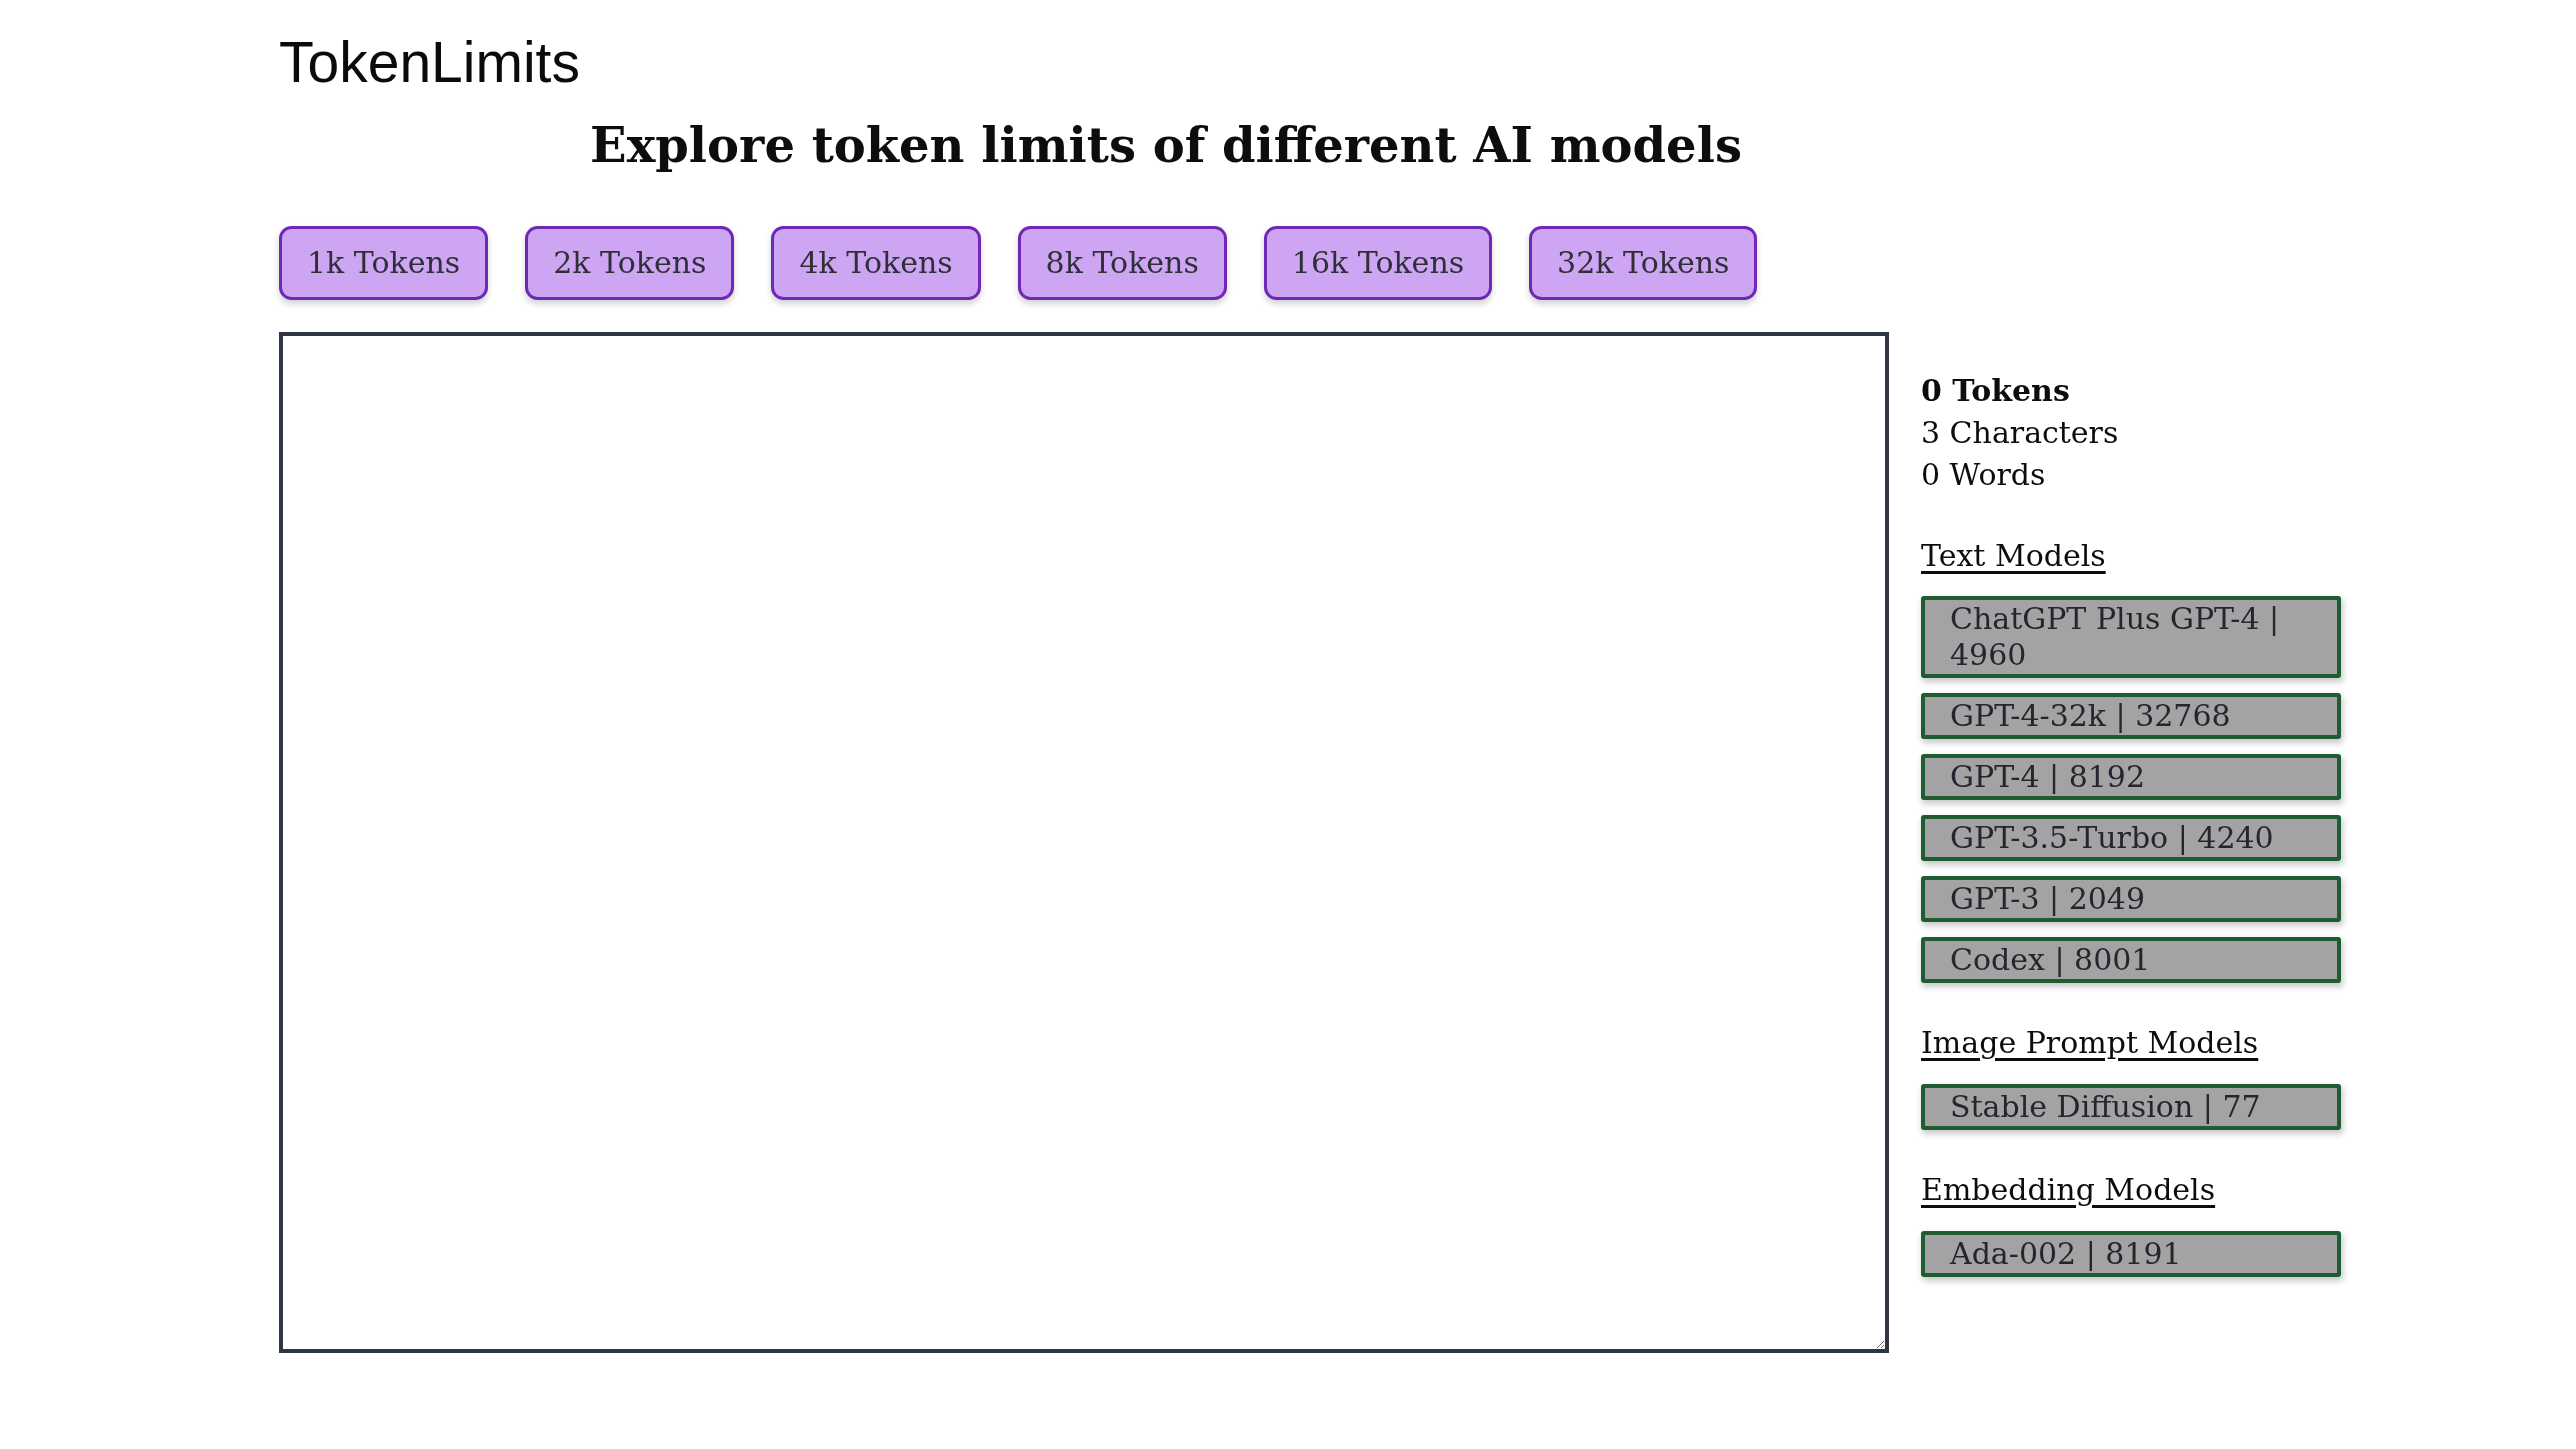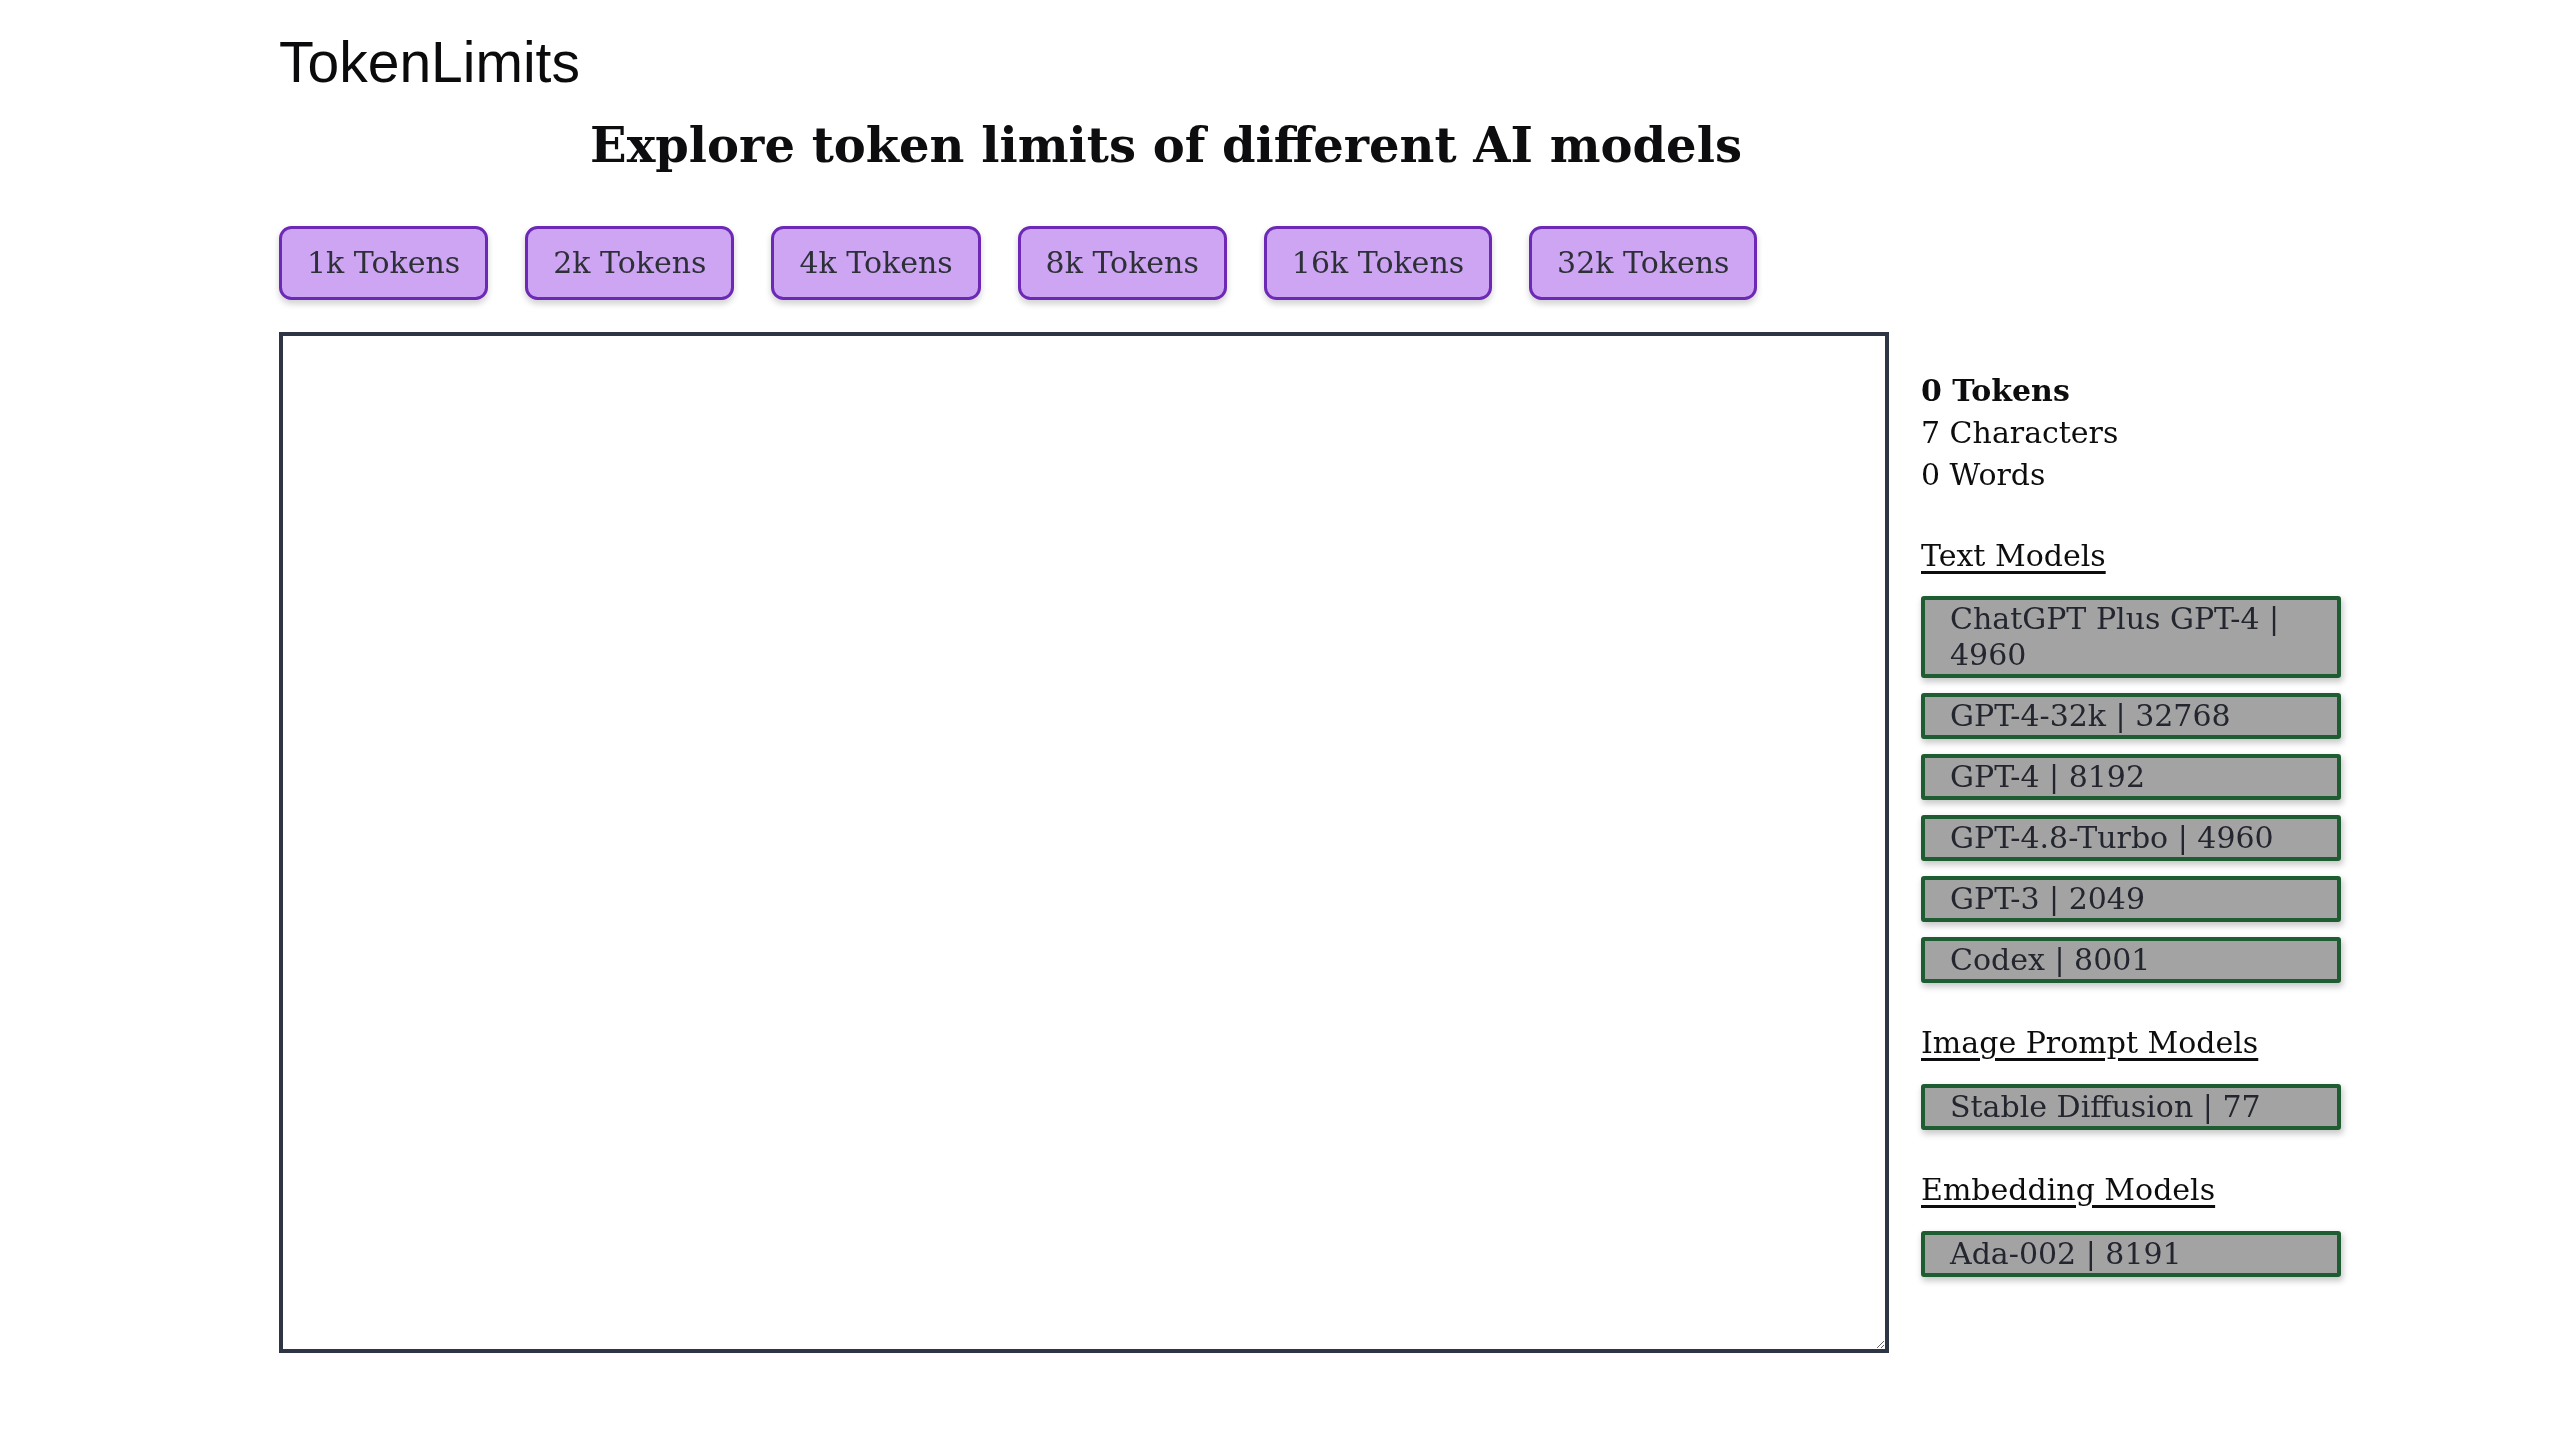--- a/index.html
+++ b/index.html
@@ -115,30 +115,30 @@
     </div>
 
     <div class="main-row">
 
       <textarea class="editor" placeholder="" style=""></textarea>
 
       <aside class="sidebar">
 
         <div class="stats">
           <div class="stat-tokens">0 Tokens</div>
-          <div class="stat-characters">7 Characters</div>
+          <div class="stat-characters">3 Characters</div>
           <div class="stat-words">0 Words</div>
         </div>
 
         <div class="section">
           <div class="section-heading">Text Models</div>
           <div class="badge">ChatGPT Plus GPT-4 | 4960</div>
           <div class="badge">GPT-4-32k | 32768</div>
           <div class="badge">GPT-4 | 8192</div>
-          <div class="badge">GPT-4.8-Turbo | 4960</div>
+          <div class="badge">GPT-3.5-Turbo | 4240</div>
           <div class="badge">GPT-3 | 2049</div>
           <div class="badge">Codex | 8001</div>
         </div>
 
         <div class="section">
           <div class="section-heading">Image Prompt Models</div>
           <div class="badge">Stable Diffusion | 77</div>
         </div>
 
         <div class="section">

